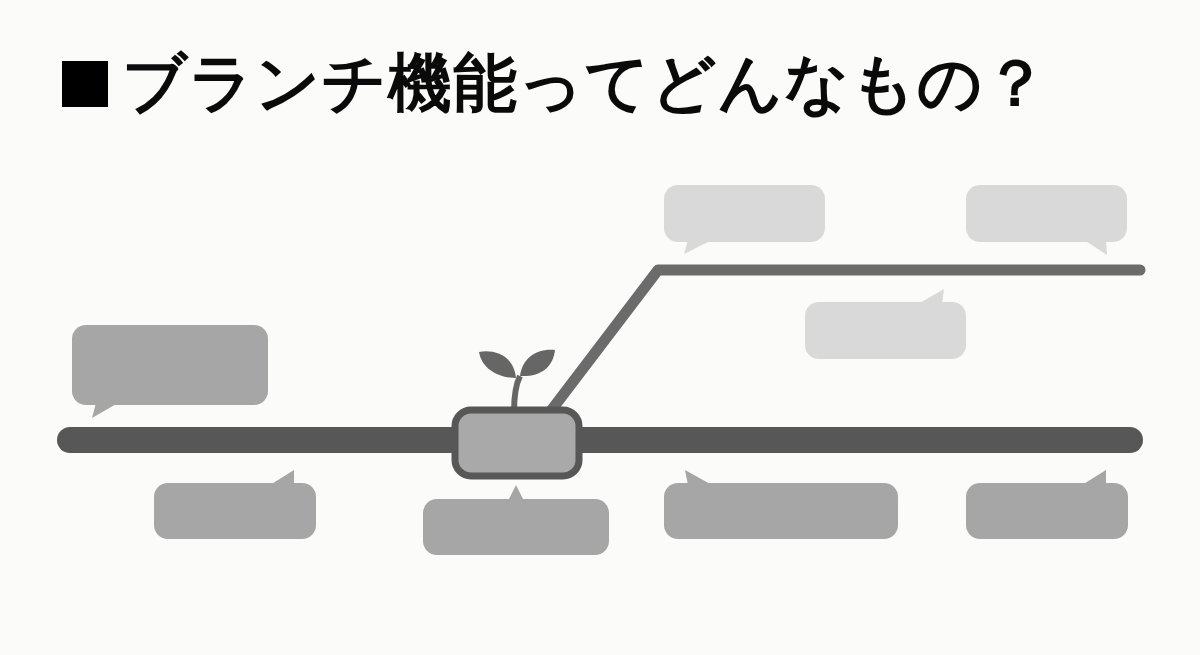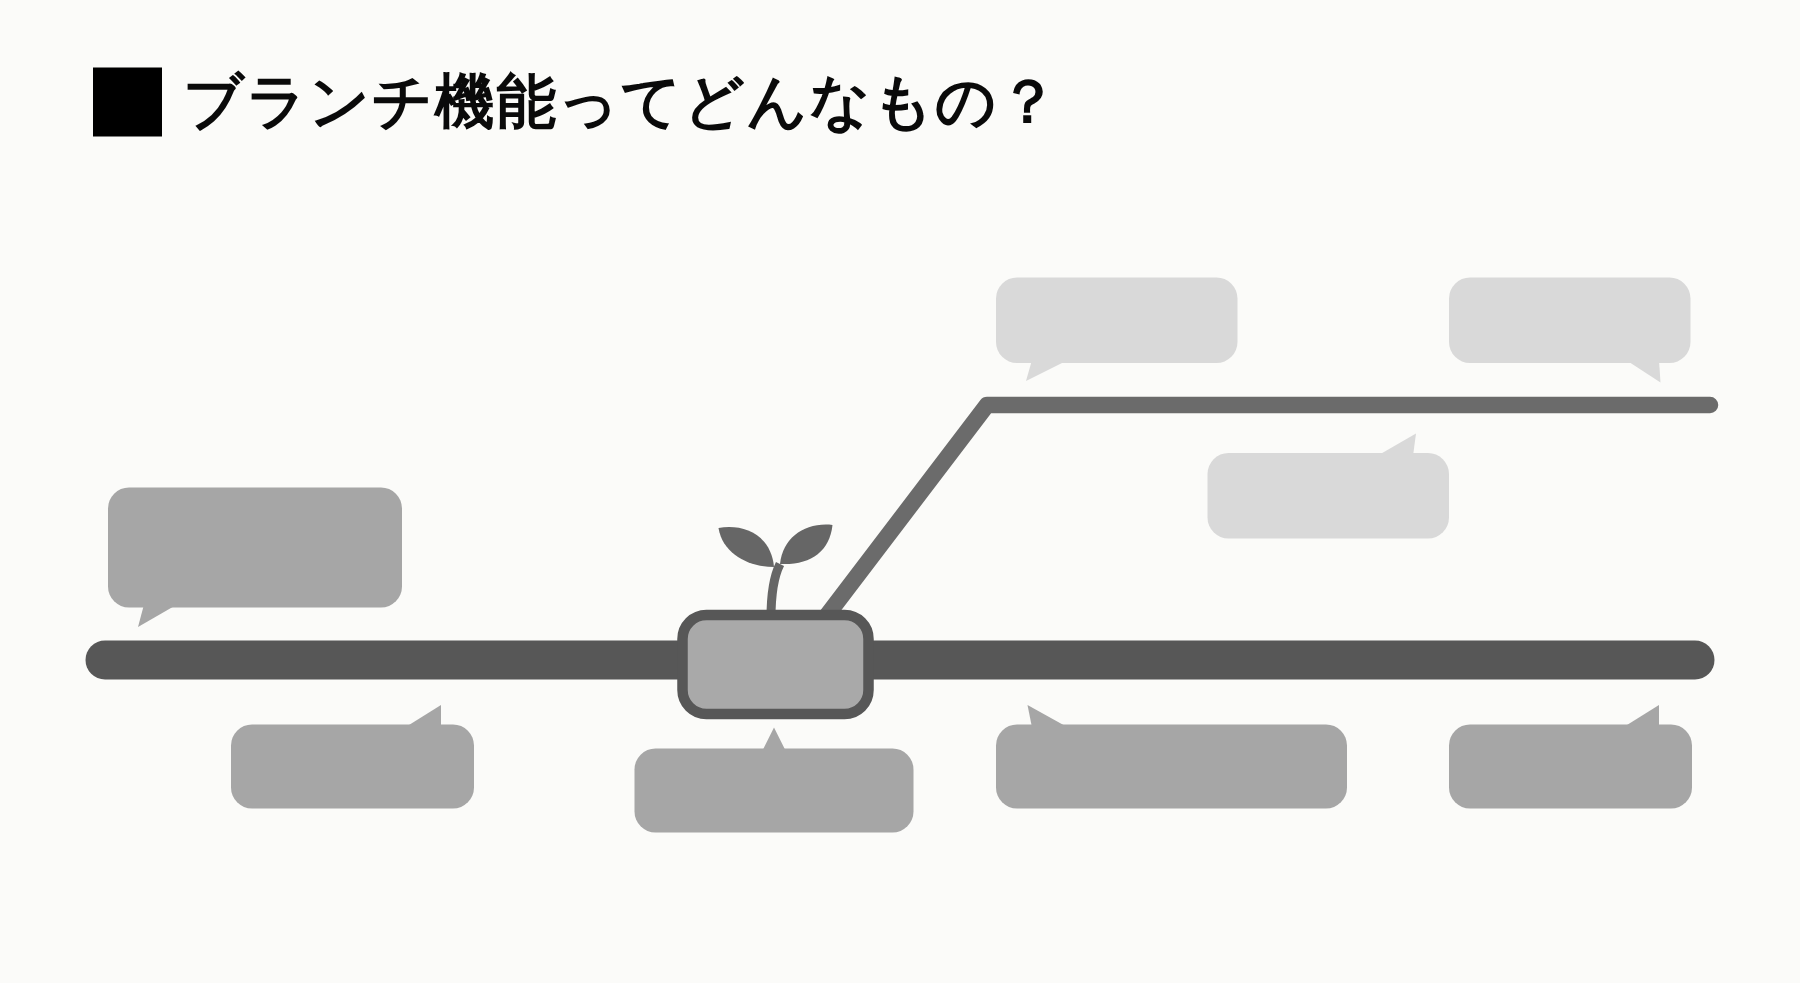--- a/index.html
+++ b/index.html
@@ -1,19 +1,19 @@
 <!DOCTYPE html>
 <html><head>
 <meta charset="utf-8">
 <style>
   html, body { margin:0; padding:0; }
   body { width:1200px; height:655px; background:#fbfbf9; position:relative; overflow:hidden;
          font-family:"DejaVu Sans","Liberation Sans",sans-serif; }
   .title { position:absolute; left:62px; top:40px; display:flex; align-items:center; gap:8px;
-           font-size:40px; font-weight:bold; color:#0a0a0a; letter-spacing:1px; white-space:nowrap; }
+           font-size:64px; font-weight:bold; color:#0a0a0a; letter-spacing:1px; white-space:nowrap; }
   .title .sq { width:46px; height:46px; background:#000; display:inline-block; margin-right:6px; }
   svg.diagram { position:absolute; left:0; top:0; }
   .bubble { position:absolute; border-radius:14px; }
   .dark { background:#a6a6a6; }
   .light { background:#d9d9d9; }
 </style>
 </head>
 <body>
 
 <div class="title">

